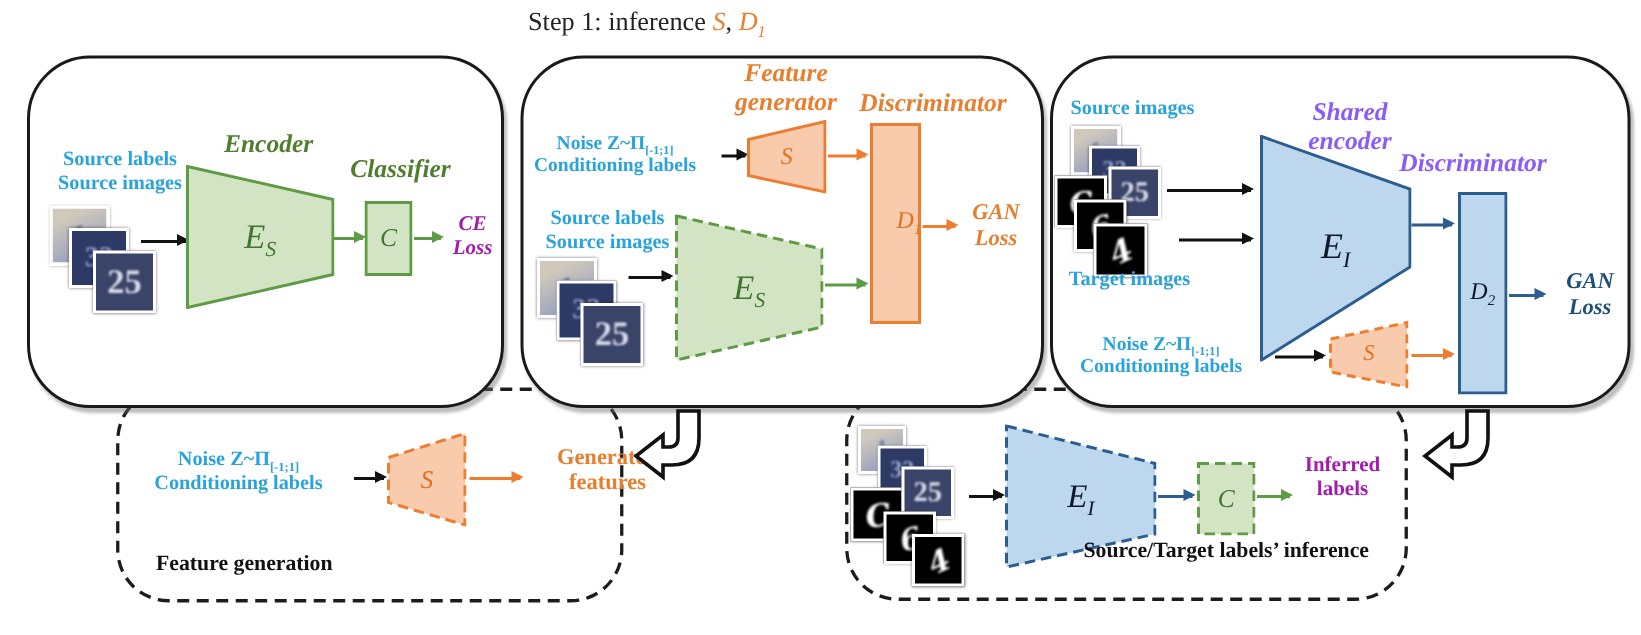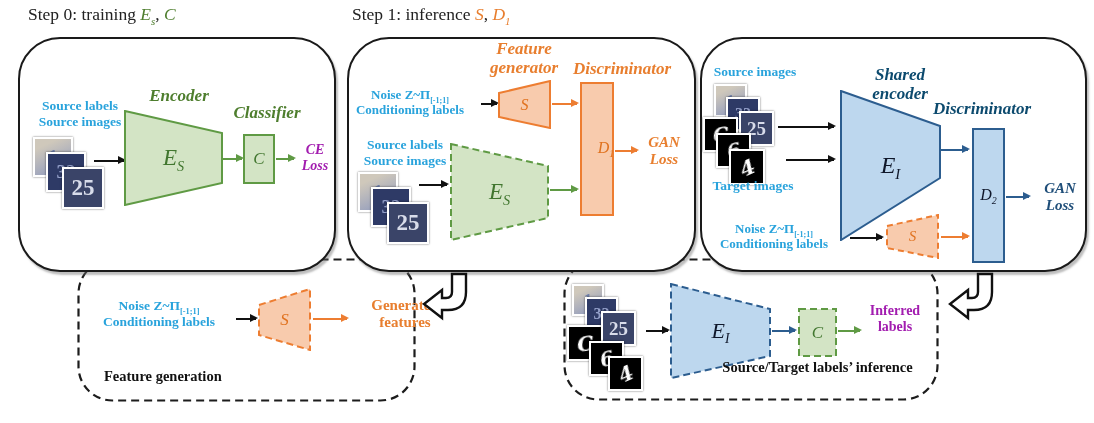--- a/index.html
+++ b/index.html
@@ -13,21 +13,21 @@
     position:absolute;background:#fff;border:2.2px solid #1a1a1a;border-radius:42px;
     box-shadow:2px 3px 2px rgba(110,110,110,.45);
   }
   
   .title{position:absolute;font-size:17.5px;color:#222;white-space:nowrap;}
   .title .m{font-style:italic;}
   .tg{color:#4e7e2e;} .to{color:#e87e2e;} .tb{color:#1f4e79;}
   sub{font-size:0.62em;line-height:0;}
   .cy{position:absolute;color:#29a3dc;font-weight:bold;font-size:13.5px;line-height:1.18;text-align:center;white-space:nowrap;}
   .lab{position:absolute;font-weight:bold;font-style:italic;font-size:17px;line-height:1.1;text-align:center;white-space:nowrap;}
-  .lg{color:#4e7e2e;} .lo{color:#e87e2e;} .lb{color:#0c4a6e;}
+  .lg{color:#4e7e2e;} .lo{color:#e87e2e;} .lb{color:#8b5cf6;}
   .loss{position:absolute;font-weight:bold;font-style:italic;font-size:15px;line-height:1.15;text-align:center;white-space:nowrap;}
   .out{position:absolute;font-weight:bold;font-size:14.5px;line-height:1.15;text-align:center;white-space:nowrap;}
   .og{color:#a21caf;} .oo{color:#e87e2e;}
   .caption{position:absolute;font-weight:bold;font-size:14.5px;color:#111;white-space:nowrap;}
   
   .shape-label{position:absolute;display:flex;align-items:center;justify-content:center;font-style:italic;}
   .shape-label .m{font-style:italic;}
   .mg{color:#41762f;} .mo{color:#e0721f;} .mb{color:#0f172a;}
   
   .ar{position:absolute;height:0;border-top:2.2px solid #111;}
@@ -55,23 +55,20 @@
     <rect x="1.5" y="1.5" width="336" height="141" rx="34" fill="none" stroke="#1c1c1c" stroke-width="2.2" stroke-dasharray="8,5"></rect>
   </svg>
   <svg class="abs" style="left:563px;top:258px" width="377" height="144">
     <rect x="1.5" y="1.5" width="373" height="140" rx="34" fill="none" stroke="#1c1c1c" stroke-width="2.2" stroke-dasharray="8,5"></rect>
   </svg>
 
   <div class="bigbox" style="left:18px;top:37px;width:314px;height:231px"></div>
   <div class="bigbox" style="left:347px;top:37px;width:345px;height:231px"></div>
   <div class="bigbox" style="left:700px;top:37px;width:383px;height:231px"></div>
 
-  <div class="title" style="left:28px;top:4px">
-    <span>Step 0: training </span><span class="m tg"><span>E</span><sub>s</sub></span><span>, </span><span class="m tg">C</span>
-  </div>
   <div class="title" style="left:352px;top:4px">
     <span>Step 1: inference </span><span class="m to">S</span><span>, </span><span class="m to"><span>D</span><sub>1</sub></span>
   </div>
 
   <div class="cy" style="left:22px;top:98px;width:116px">
     <div>Source labels</div>
       <div>Source images</div>
   </div>
   <div class="thumb t-light" style="left:33px;top:137px;width:40px;height:40px">
       <span class="g" style="font-size:20px">1</span>

